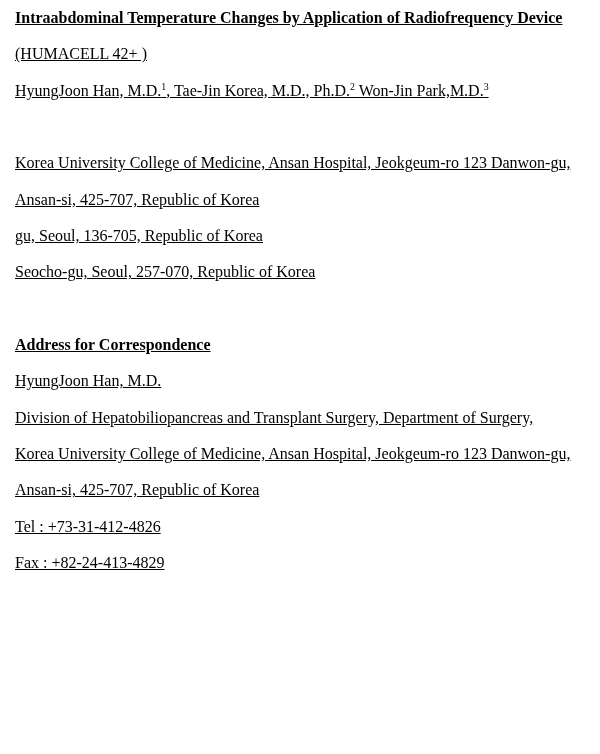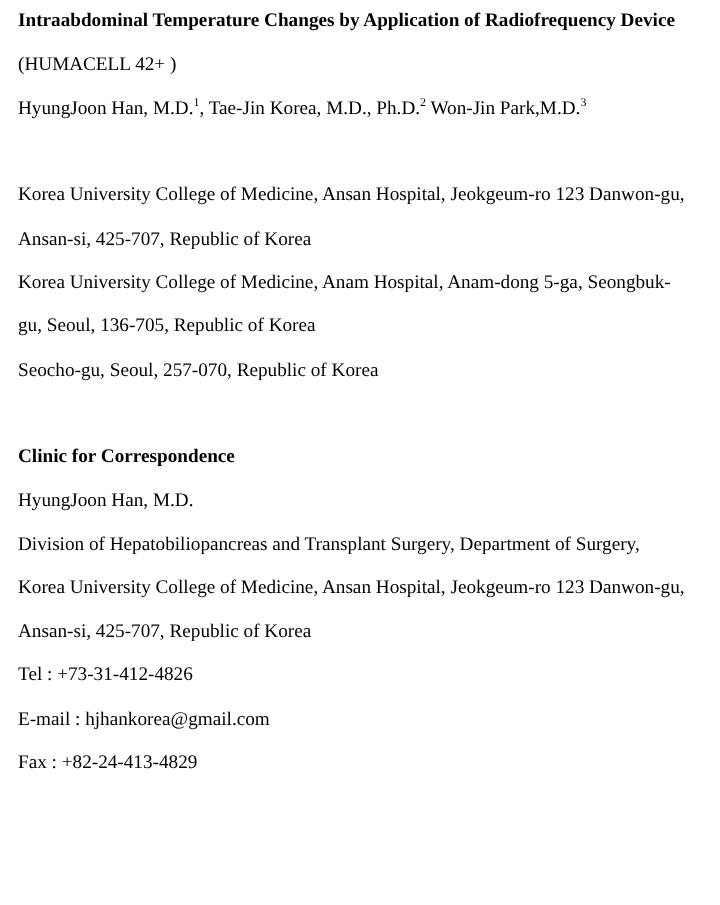--- a/index.html
+++ b/index.html
@@ -7,20 +7,21 @@
     padding: 0;
     background: #ffffff;
   }
   .page {
     position: relative;
     width: 600px;
     height: 754px;
     background: #ffffff;
     overflow: hidden;
     box-sizing: border-box;
+    text-decoration: underline;
   }
   #document-body {
     padding: 0 25px 0 15px;
     font-family: "Liberation Serif", "DejaVu Serif", serif;
     font-size: 16px;
     color: #000000;
   }
   .line {
     height: 36.35px;
     line-height: 36.35px;
@@ -43,26 +44,24 @@
 <body>
 
 <div class="page">
   <div id="document-body">
       <div class="line bold"><span>Intraabdominal Temperature Changes by Application of Radiofrequency Device</span></div>
       <div class="line"><span>(HUMACELL 42+ )</span></div>
       <div class="line"><span>HyungJoon Han, M.D.</span><sup>1</sup><span>, Tae-Jin Korea, M.D., Ph.D.</span><sup>2</sup><span> Won-Jin Park,M.D.</span><sup>3</sup></div>
       <div class="line blank"></div>
       <div class="line"><span>Korea University College of Medicine, Ansan Hospital, Jeokgeum-ro 123 Danwon-gu,</span></div>
       <div class="line"><span>Ansan-si, 425-707, Republic of Korea</span></div>
-      <div class="line"><span>Korea University College of Medicine, Anam Hospital, Anam-dong 5-ga, Seongbuk-</span></div>
       <div class="line"><span>gu, Seoul, 136-705, Republic of Korea</span></div>
       <div class="line"><span>Seocho-gu, Seoul, 257-070, Republic of Korea</span></div>
       <div class="line blank"></div>
-      <div class="line bold"><span>Clinic for Correspondence</span></div>
+      <div class="line bold"><span>Address for Correspondence</span></div>
       <div class="line"><span>HyungJoon Han, M.D.</span></div>
       <div class="line"><span>Division of Hepatobiliopancreas and Transplant Surgery, Department of Surgery,</span></div>
       <div class="line"><span>Korea University College of Medicine, Ansan Hospital, Jeokgeum-ro 123 Danwon-gu,</span></div>
       <div class="line"><span>Ansan-si, 425-707, Republic of Korea</span></div>
       <div class="line"><span>Tel : +73-31-412-4826</span></div>
-      <div class="line"><span>E-mail : hjhankorea@gmail.com</span></div>
       <div class="line"><span>Fax : +82-24-413-4829</span></div>
     </div>
 </div>
 
 </body></html>

